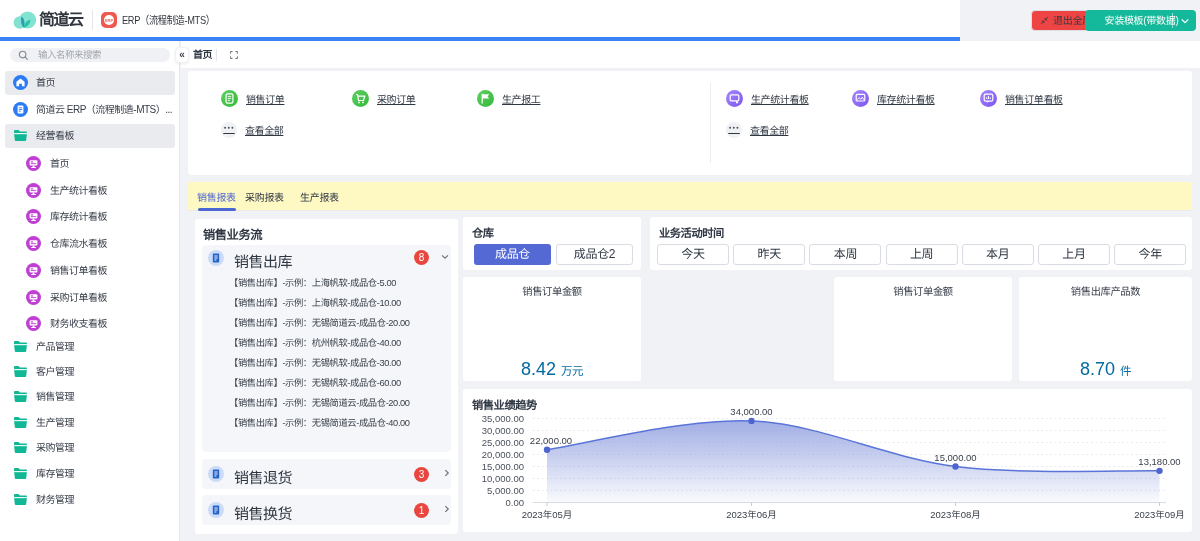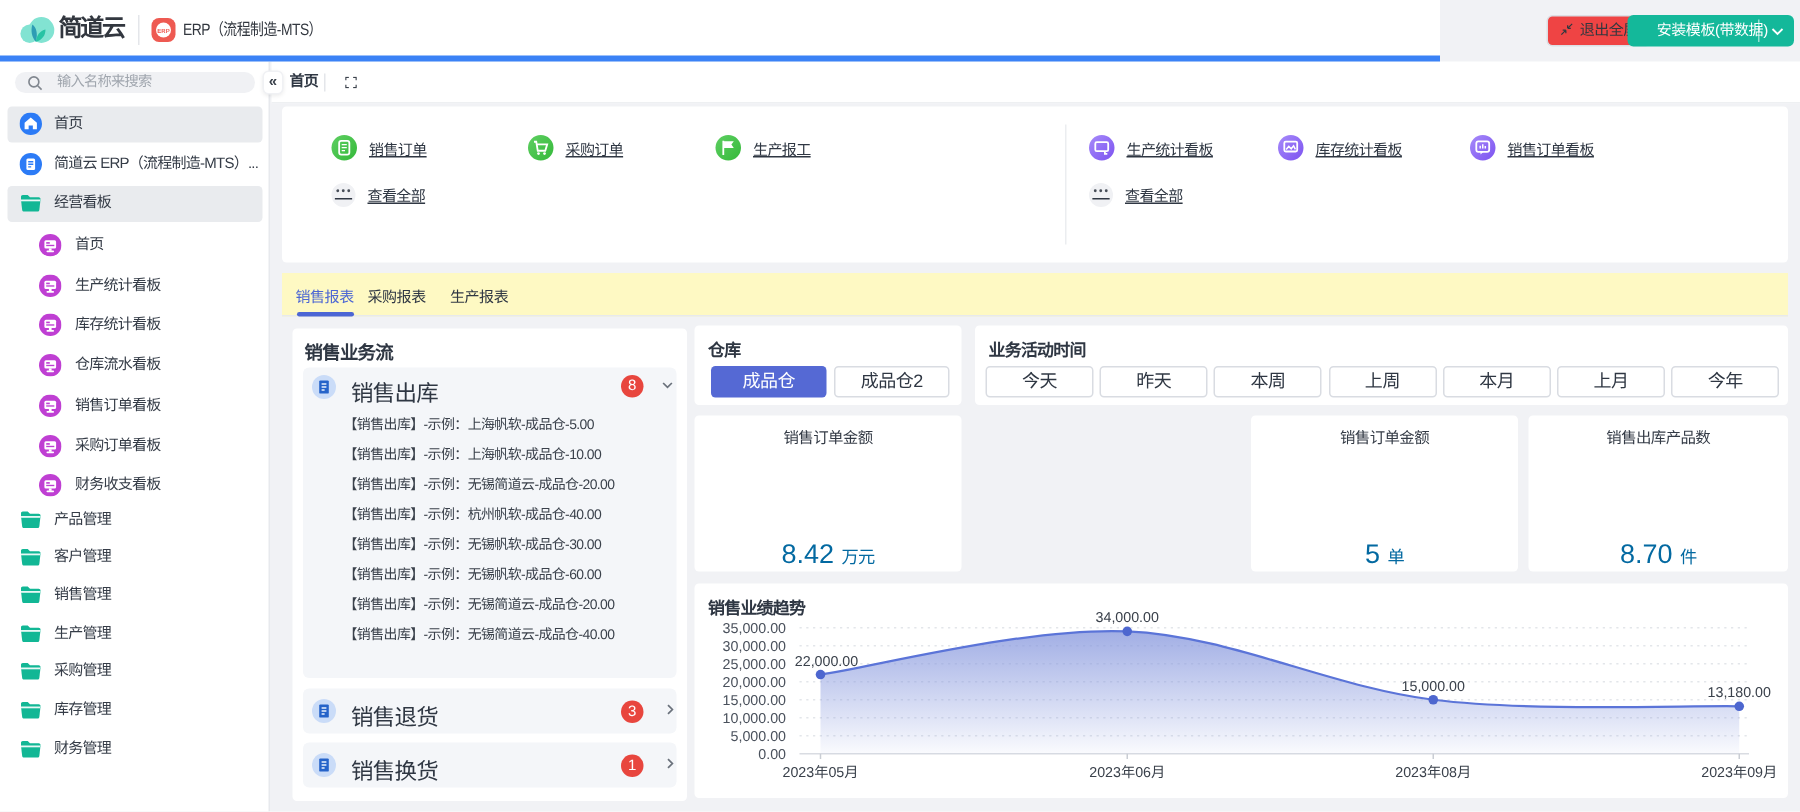--- a/index.html
+++ b/index.html
@@ -445,21 +445,20 @@
           <div class="wbtn" style="left:464.2px;width:72px;">今年</div>
         </div>
     </div>
 
     <div class="card stat" style="left:282px; top:208px; width:178px; height:104px;">
         <div class="t">销售订单金额</div>
         <div class="v">8.42 <small>万元</small></div>
       </div>
     <div class="card stat" style="left:653px; top:208px; width:178px; height:104px;">
         <div class="t">销售订单金额</div>
-        <div class="v">5 <small>单</small></div>
       </div>
     <div class="card stat" style="left:838px; top:208px; width:173px; height:104px;">
         <div class="t">销售出库产品数</div>
         <div class="v">8.70 <small>件</small></div>
       </div>
 
     <div class="card" style="left:282px; top:320px; width:729px; height:143px;">
       <h4>销售业绩趋势</h4>
       <div id="chart">
           <svg width="732" height="134" viewBox="0 0 732 134" style="position:absolute;left:0;top:0px">

